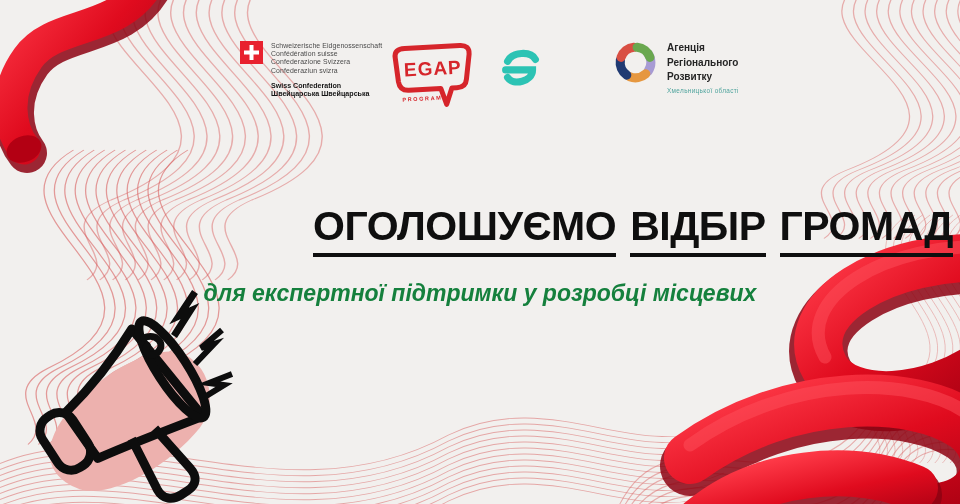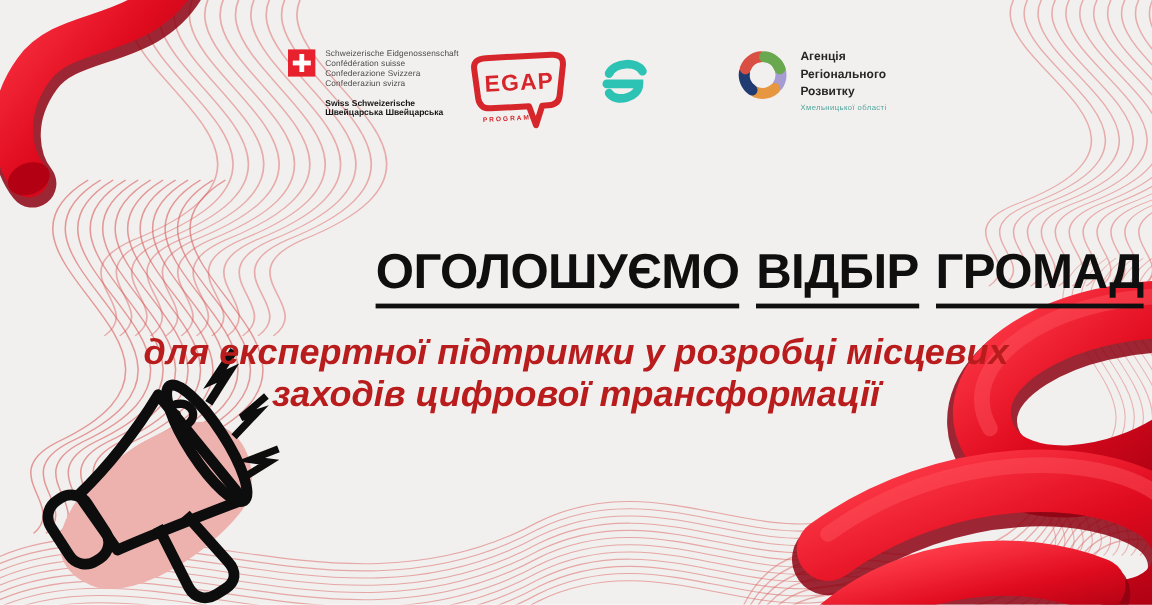--- a/index.html
+++ b/index.html
@@ -30,21 +30,21 @@
   
   .title{
     position:absolute;z-index:3;top:203px;left:0;width:100%;
     text-align:right;font-weight:bold;font-size:41px;letter-spacing:-.5px;
     color:#0f0f0f;white-space:nowrap;
   }
   .title .w{display:inline-block;border-bottom:4px solid #0f0f0f;padding-bottom:3px;margin:0 7px;}
   .subtitle{
     position:absolute;z-index:3;top:276px;left:0;width:100%;
     text-align:center;font-style:italic;font-weight:bold;
-    font-size:30px;line-height:35px;color:#b91c1c;
+    font-size:23px;line-height:35px;color:#15803d;
   }
 </style>
 </head>
 <body>
 
 <div class="canvas">
 
   <svg class="decor" width="960" height="504" viewBox="0 0 960 504" aria-hidden="true">
     <defs>
       <linearGradient id="rg" x1="0" y1="0" x2="1" y2="1">
@@ -142,21 +142,21 @@
       <rect width="23" height="23" fill="#e8212e"></rect>
       <rect x="9.5" y="4" width="4" height="15" fill="#ffffff"></rect>
       <rect x="4" y="9.5" width="15" height="4" fill="#ffffff"></rect>
     </svg>
     <div class="txt">
       <div class="line">Schweizerische Eidgenossenschaft</div>
       <div class="line">Confédération suisse</div>
       <div class="line">Confederazione Svizzera</div>
       <div class="line">Confederaziun svizra</div>
       <div class="gap"></div>
-      <div class="bold">Swiss Schweizerische</div>
+      <div class="bold">Swiss Confederation</div>
       <div class="bold">Швейцарська Швейцарська</div>
     </div>
   </div>
 
   <div class="logo egap">
     <svg width="86" height="66" viewBox="0 0 86 66">
       <g transform="rotate(-3 42 30)">
         <path d="M15,5 L70,5 Q80,5 79,14 L75,39 Q74,47 65,47 L60,47 L54,63 L49,47 L17,47 Q8,47 7,38 L5,14 Q4,5 15,5 Z" fill="none" stroke="#d6252b" stroke-width="5" stroke-linejoin="round"></path>
         <text x="42" y="33" text-anchor="middle" font-family="Liberation Sans, DejaVu Sans, sans-serif" font-size="19" font-weight="bold" letter-spacing="1" fill="#d6252b">EGAP</text>
         <text x="30" y="58" text-anchor="middle" font-family="Liberation Sans, DejaVu Sans, sans-serif" font-size="5.5" font-weight="bold" letter-spacing="1.6" fill="#d6252b">PROGRAM</text>
@@ -190,16 +190,15 @@
       <div class="region">Хмельницької області</div>
     </div>
   </div>
 
   <div class="title">
     <span class="w">ОГОЛОШУЄМО</span><span class="w">ВІДБІР</span><span class="w">ГРОМАД</span>
   </div>
 
   <div class="subtitle">
     <div>для експертної підтримки у розробці місцевих</div>
-    <div>заходів цифрової трансформації</div>
   </div>
 
 </div>
 
 </body></html>

